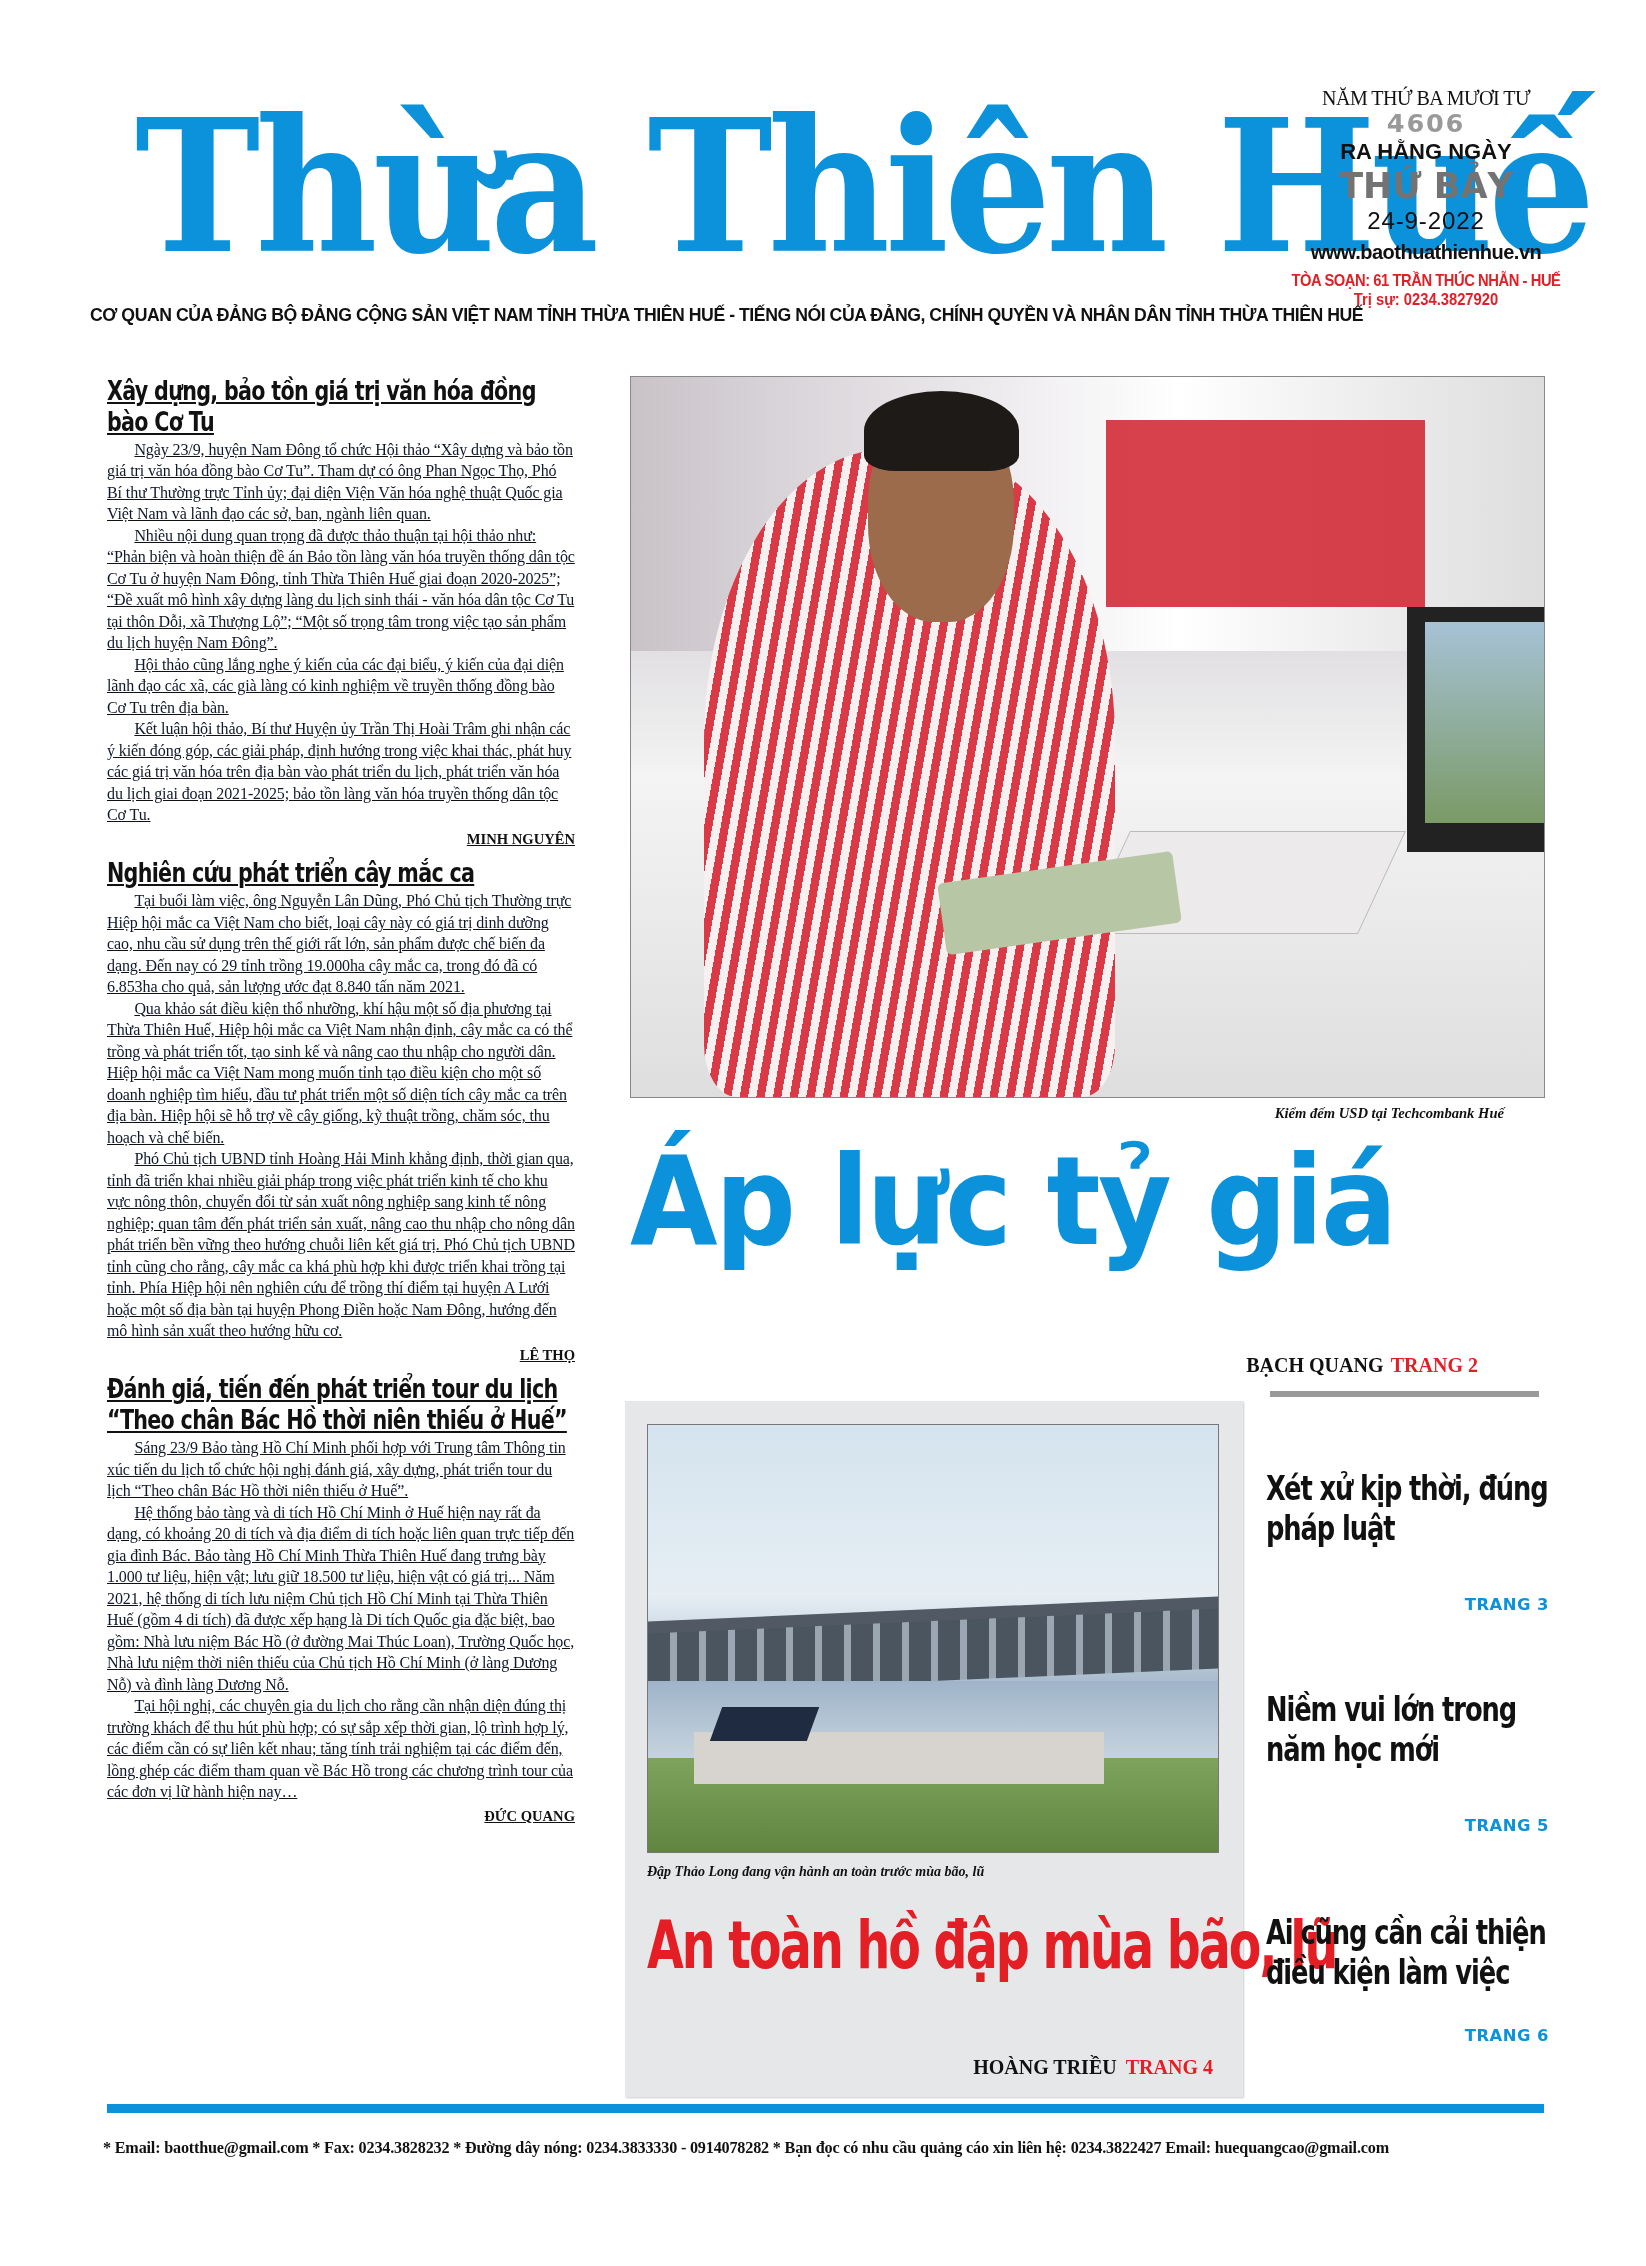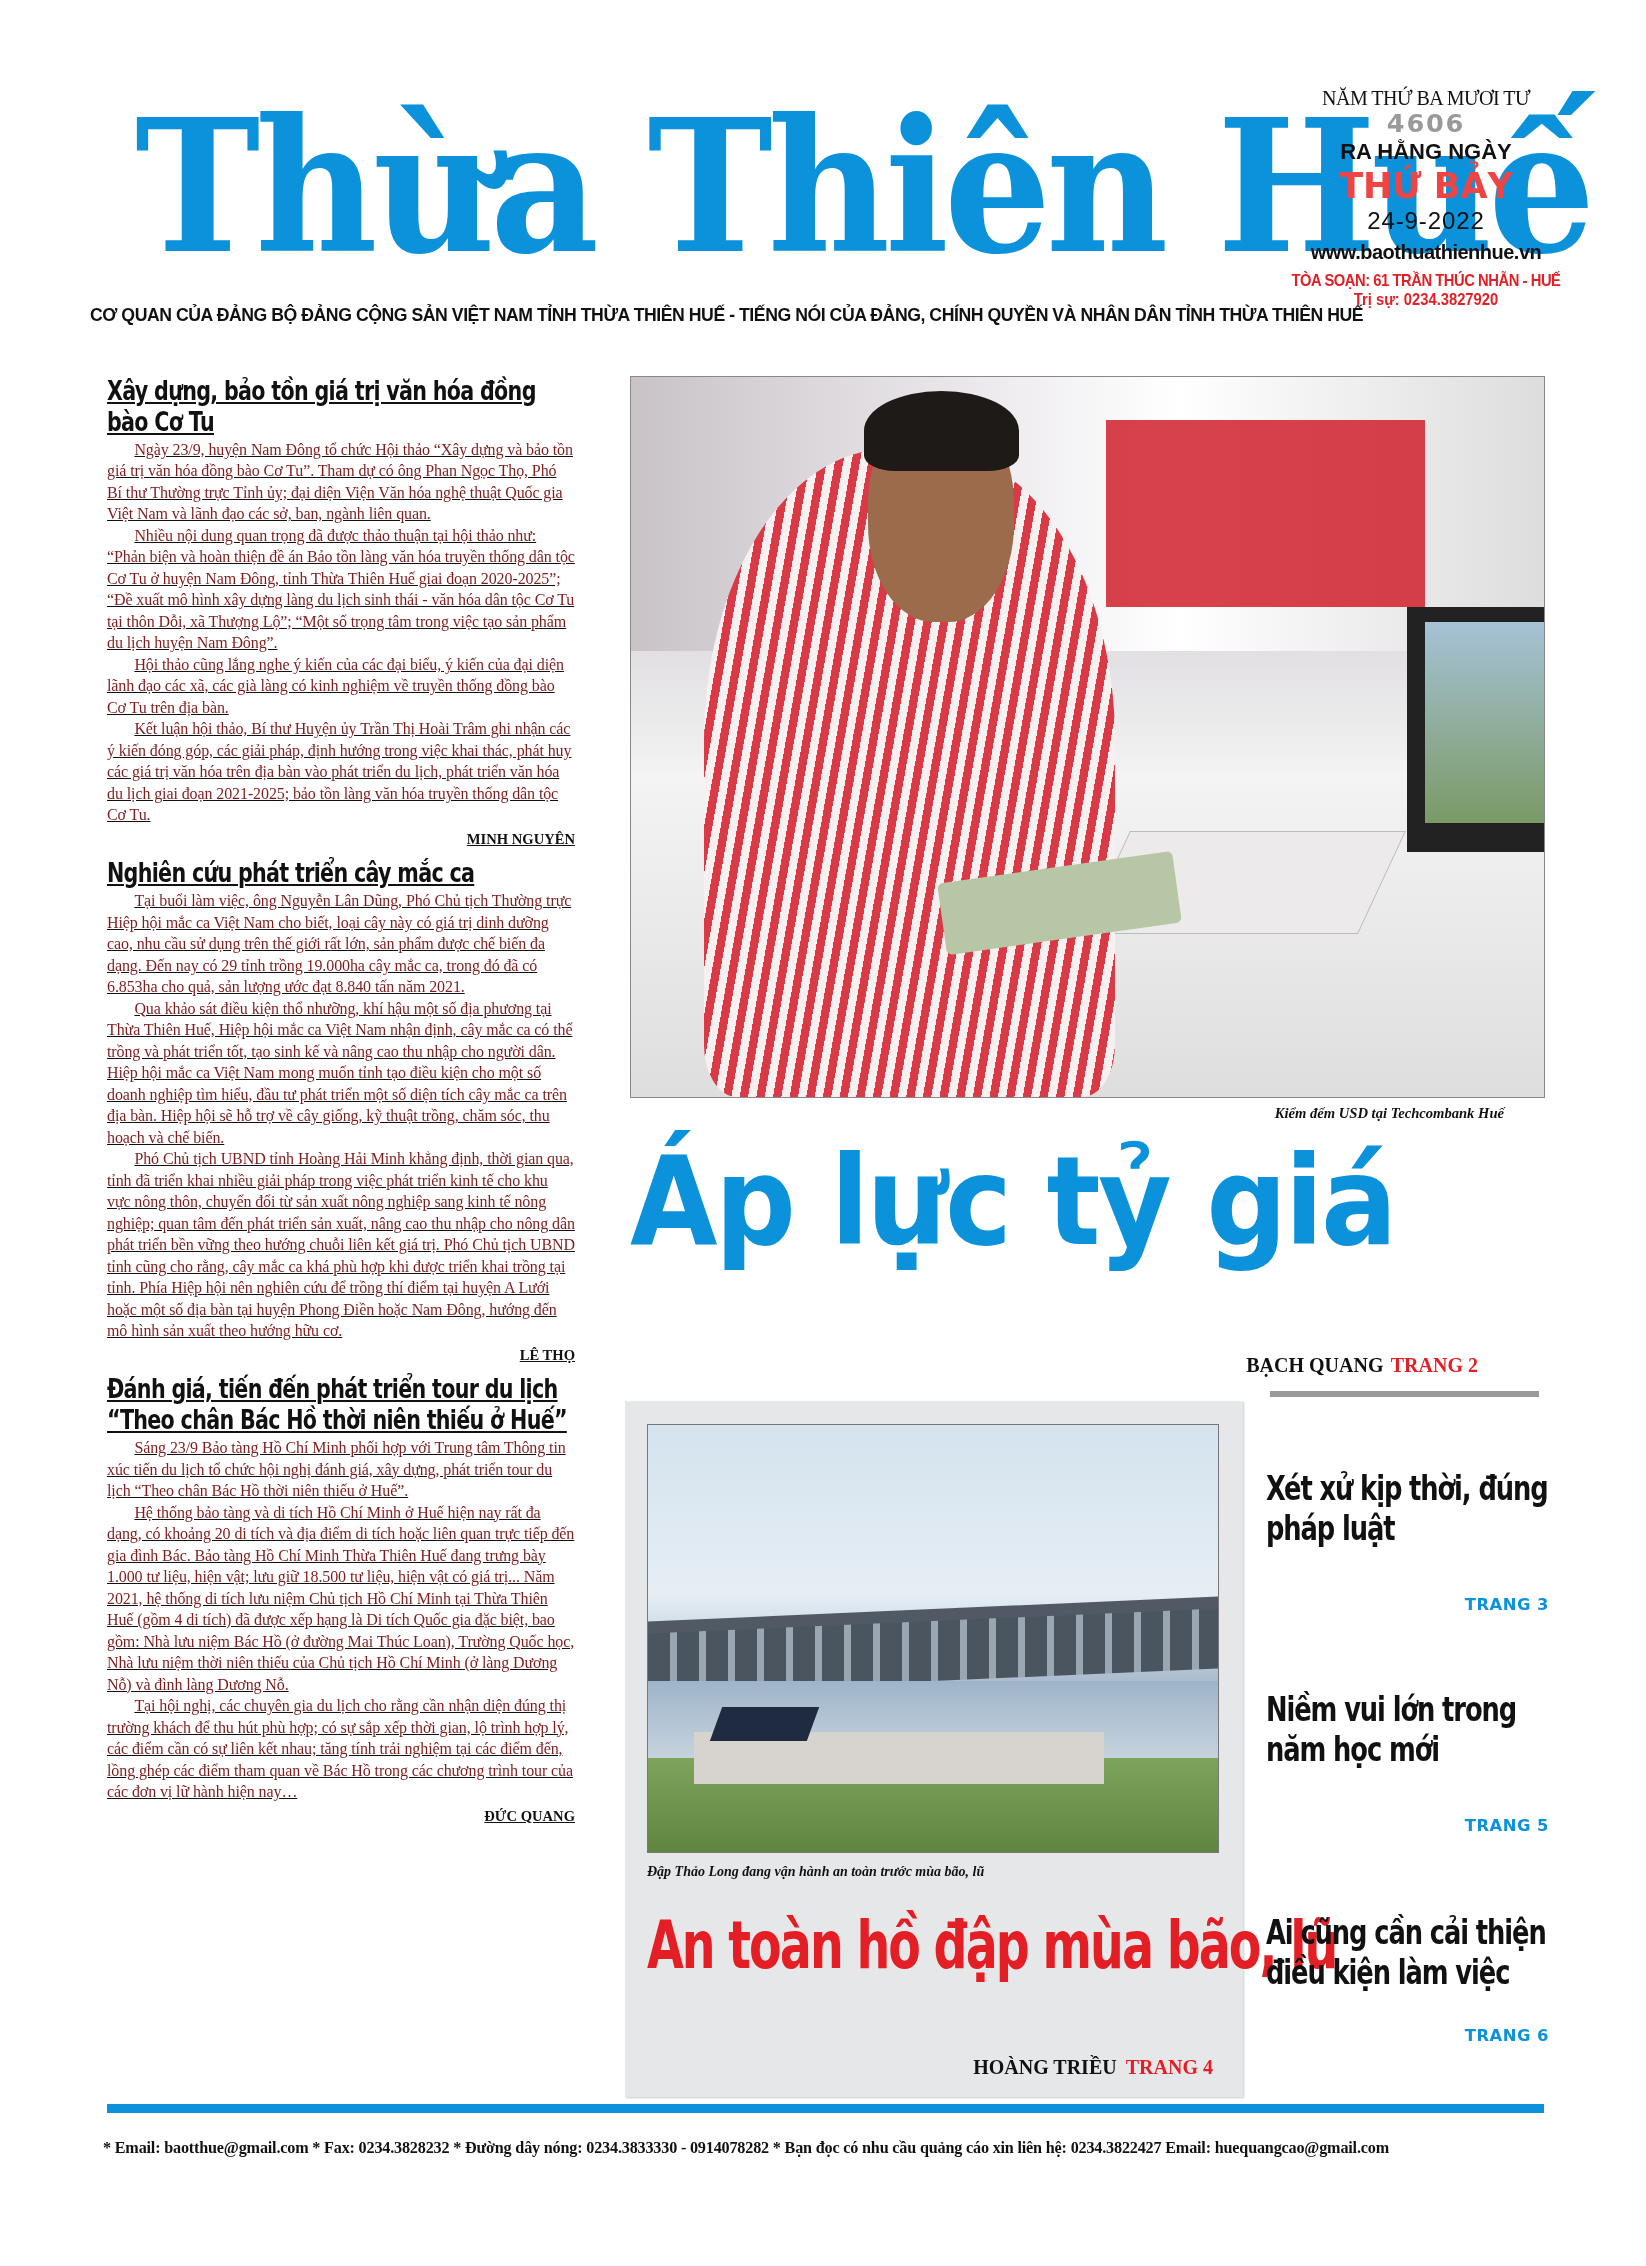--- a/index.html
+++ b/index.html
@@ -7,30 +7,30 @@
     .abs { position: absolute; }
 
     
     .masthead-title { left: 135px; top: 82px; width: 1133px; height: 219px; font-family: "DejaVu Serif", serif; font-weight: 900; color: #0b92db; font-size: 183px; line-height: 210px; letter-spacing: -5.5px; transform: scaleX(0.92); transform-origin: left top; white-space: nowrap; }
     .tagline { left: 90px; top: 304px; width: 1188px; font-family: "Liberation Sans", sans-serif; font-weight: 700; font-size: 19px; letter-spacing: -0.5px; white-space: nowrap; transform: scaleX(0.93); transform-origin: left top; }
 
     .issue-box { left: 1275px; top: 87px; width: 302px; text-align: center; }
     .issue-year { font-family: "Liberation Serif", serif; font-size: 20px; letter-spacing: -0.5px; }
     .issue-num { font-family: "DejaVu Sans", sans-serif; font-weight: 900; font-size: 25.6px; color: #999; letter-spacing: 1.8px; line-height: 27.4px; }
     .issue-daily { font-family: "Liberation Sans", sans-serif; font-weight: 700; font-size: 22px; margin-top: 1.8px; }
-    .issue-day { font-family: "DejaVu Sans", sans-serif; font-weight: 900; font-size: 35px; color: #ef4444; line-height: 42px; }
+    .issue-day { font-family: "DejaVu Sans", sans-serif; font-weight: 900; font-size: 35px; color: #737373; line-height: 42px; }
     .issue-date { font-family: "Liberation Sans", sans-serif; font-size: 24px; letter-spacing: 0.9px; }
     .issue-web { font-family: "Liberation Sans", sans-serif; font-weight: 700; font-size: 20px; margin-top: 5.5px; letter-spacing: -0.5px; }
     .issue-addr { font-family: "Liberation Sans", sans-serif; font-weight: 700; font-size: 16.4px; color: #e31e24; margin-top: 7.3px; letter-spacing: -0.5px; transform: scaleX(0.9); }
     .issue-phone { font-family: "Liberation Sans", sans-serif; font-weight: 700; font-size: 16.4px; color: #e31e24; transform: scaleX(0.9); }
 
     
     .col-left { left: 107px; top: 375px; width: 468px; text-decoration: underline; }
     .art-title { font-family: "DejaVu Sans", sans-serif; font-weight: 900; font-size: 26.5px; line-height: 31px; letter-spacing: -0.9px; transform: scaleX(0.78); transform-origin: left top; width: 128%; margin: 0 0 1.8px 0; }
-    .art-p { font-family: "Liberation Serif", serif; font-size: 16px; line-height: 21.5px; margin: 0; text-indent: 27.4px; text-align: left; color: #7f1d1d; letter-spacing: -0.1px; }
+    .art-p { font-family: "Liberation Serif", serif; font-size: 16px; line-height: 21.5px; margin: 0; text-indent: 27.4px; text-align: left; color: #0f172a; letter-spacing: -0.1px; }
     .byline { font-family: "Liberation Serif", serif; font-weight: 700; font-size: 14.6px; text-align: right; margin: 5.5px 0 9.1px 0; }
 
     
     .photo-main { left: 630px; top: 376px; width: 915px; height: 722px; border: 1.8px solid #888; box-sizing: border-box; overflow: hidden; background: linear-gradient(180deg, #e8e6ea 0%, #d9d6da 30%, #f3f3f3 55%, #e6e2e2 100%); }
     .pm-wall { position: absolute; left: 0; top: 0; width: 100%; height: 38%; background: linear-gradient(90deg, #c9c3c8 0%, #e9e6ea 35%, #ffffff 60%, #ddd 100%); }
     .pm-red { position: absolute; left: 52%; top: 6%; width: 35%; height: 26%; background: #d0202b; opacity: 0.85; }
     .pm-desk { position: absolute; left: 0; top: 55%; width: 100%; height: 45%; background: linear-gradient(180deg, #f4f4f4, #dedede); }
     .pm-person { position: absolute; left: 8%; top: 10%; width: 45%; height: 90%; border-radius: 45% 45% 8% 8%; background: repeating-linear-gradient(100deg, #d93a46 0 8.2px, #f7f0f0 8.2px 16.4px); }
     .pm-head { position: absolute; left: 26%; top: 4%; width: 16%; height: 30%; border-radius: 45%; background: #9c6b4c; }
     .pm-hair { position: absolute; left: 25.5%; top: 2%; width: 17%; height: 11%; border-radius: 50% 50% 20% 20%; background: #1e1a18; }

